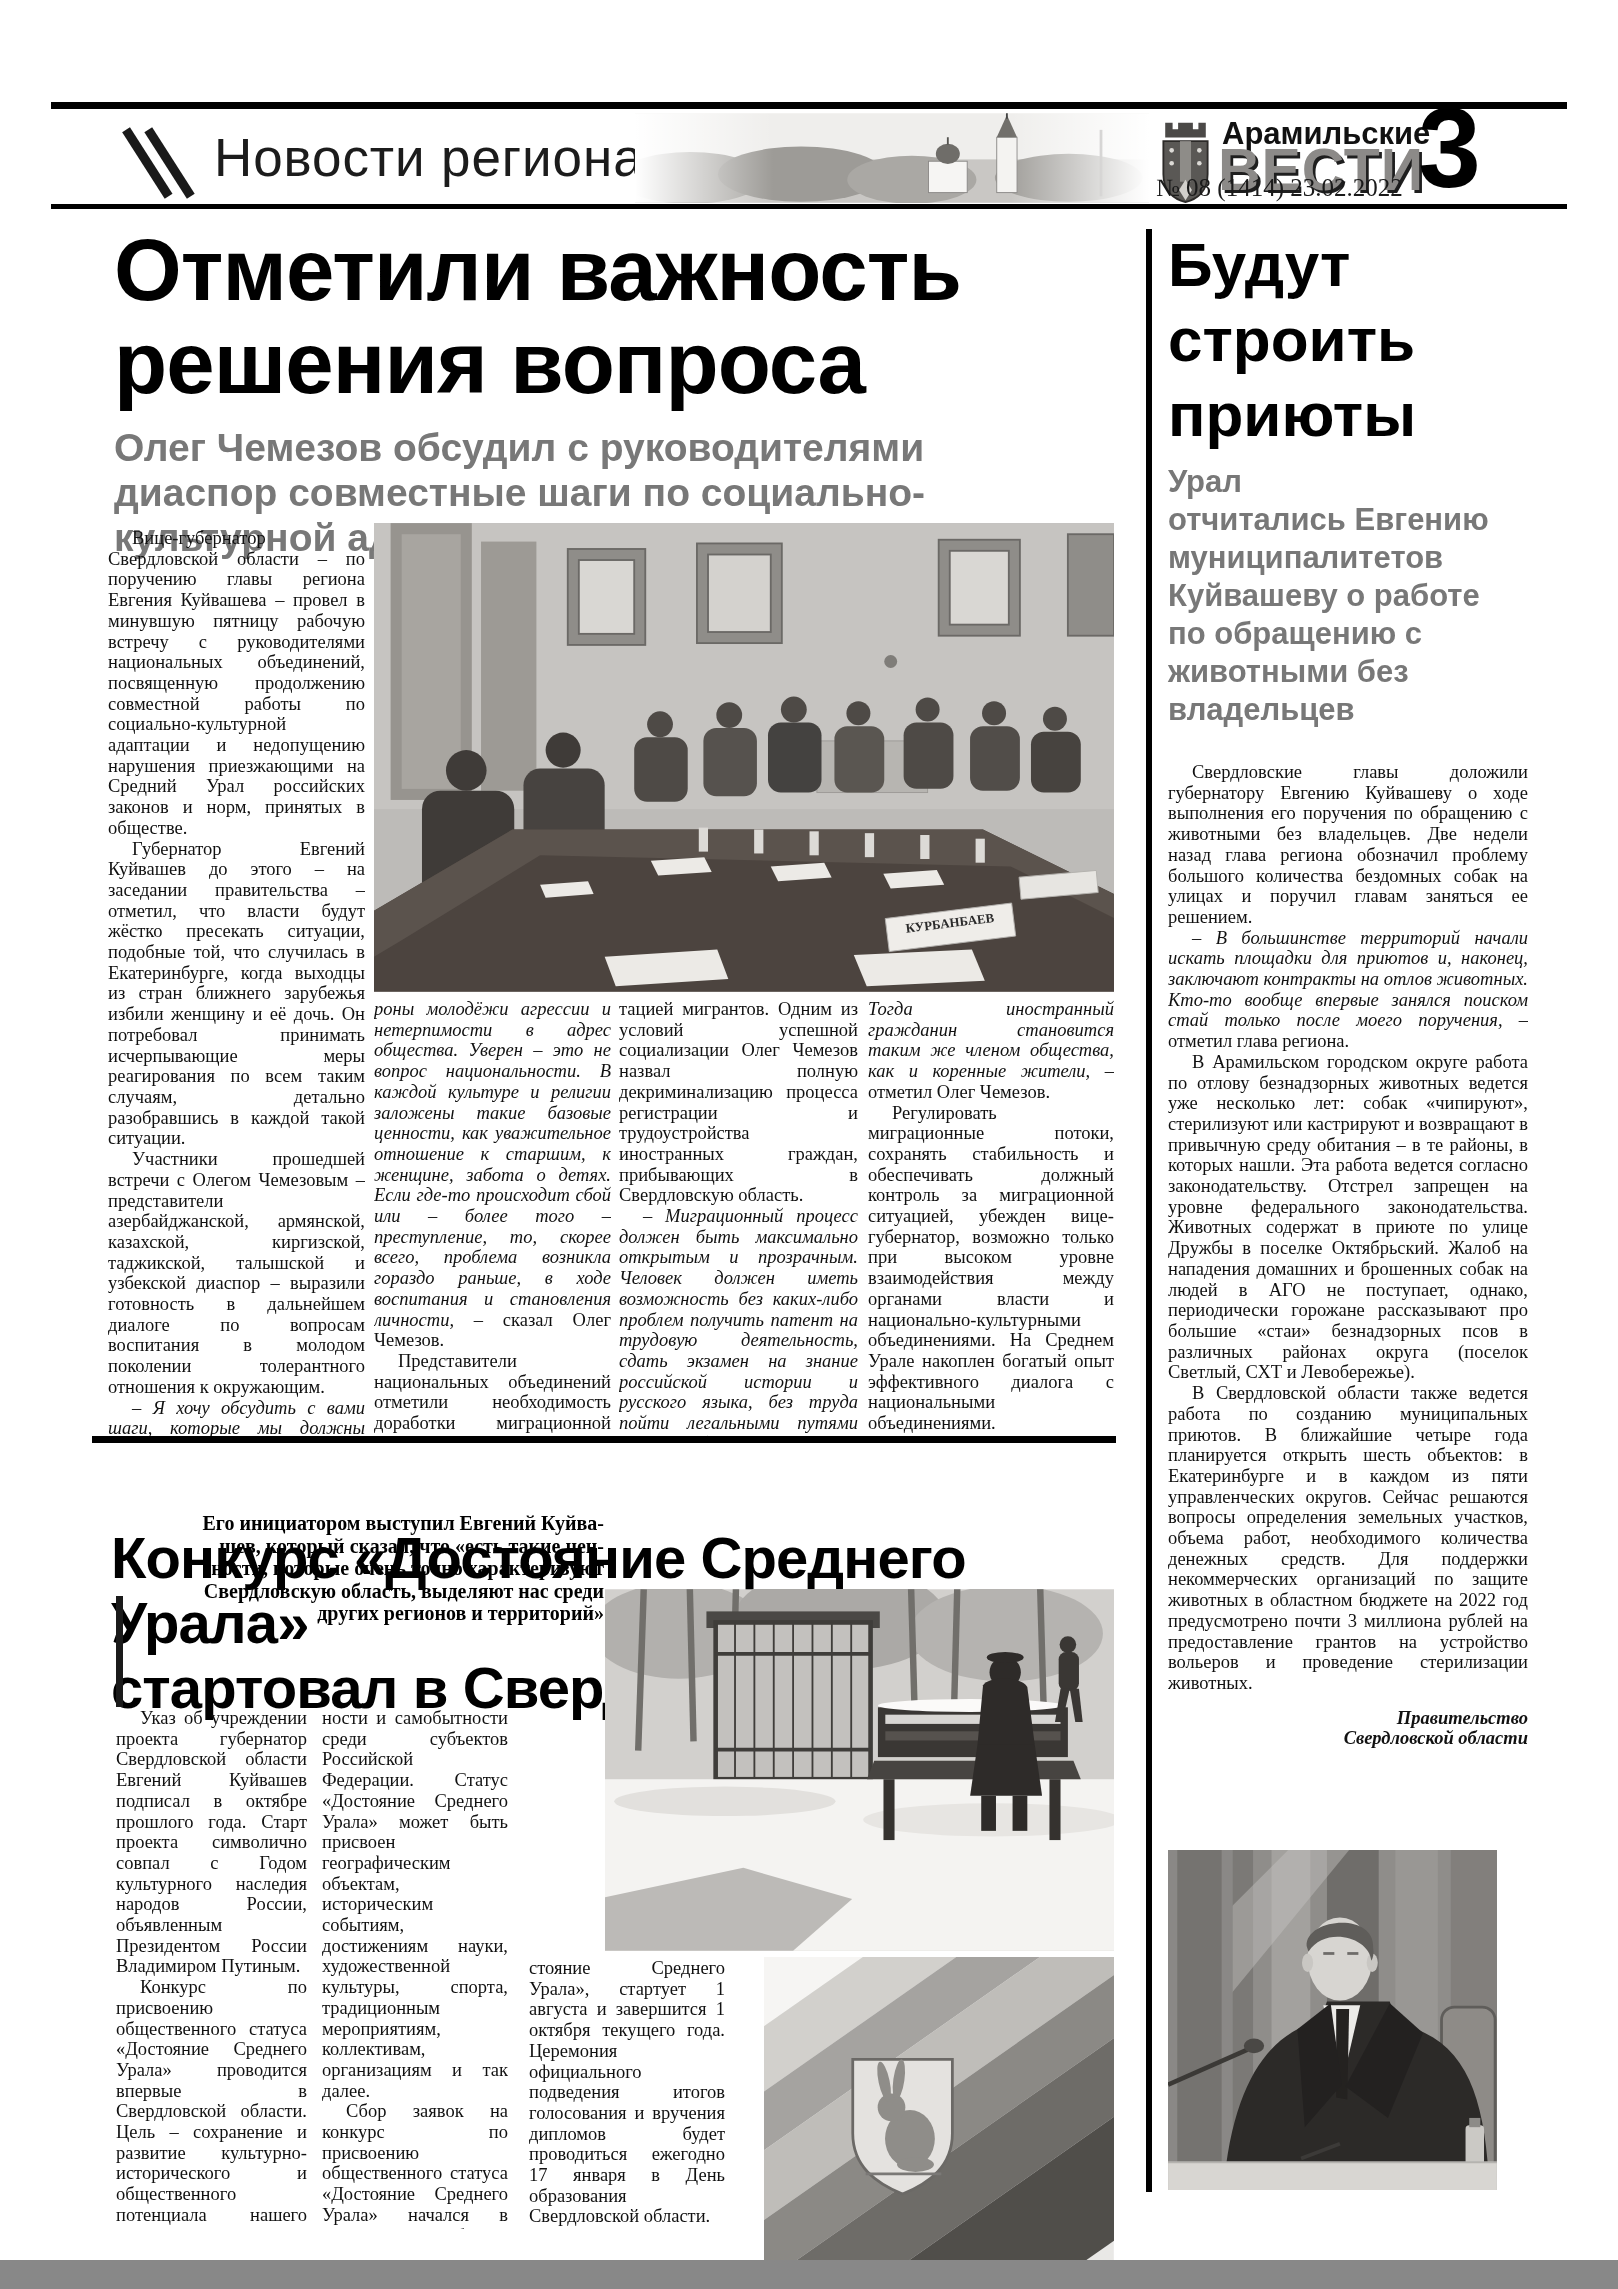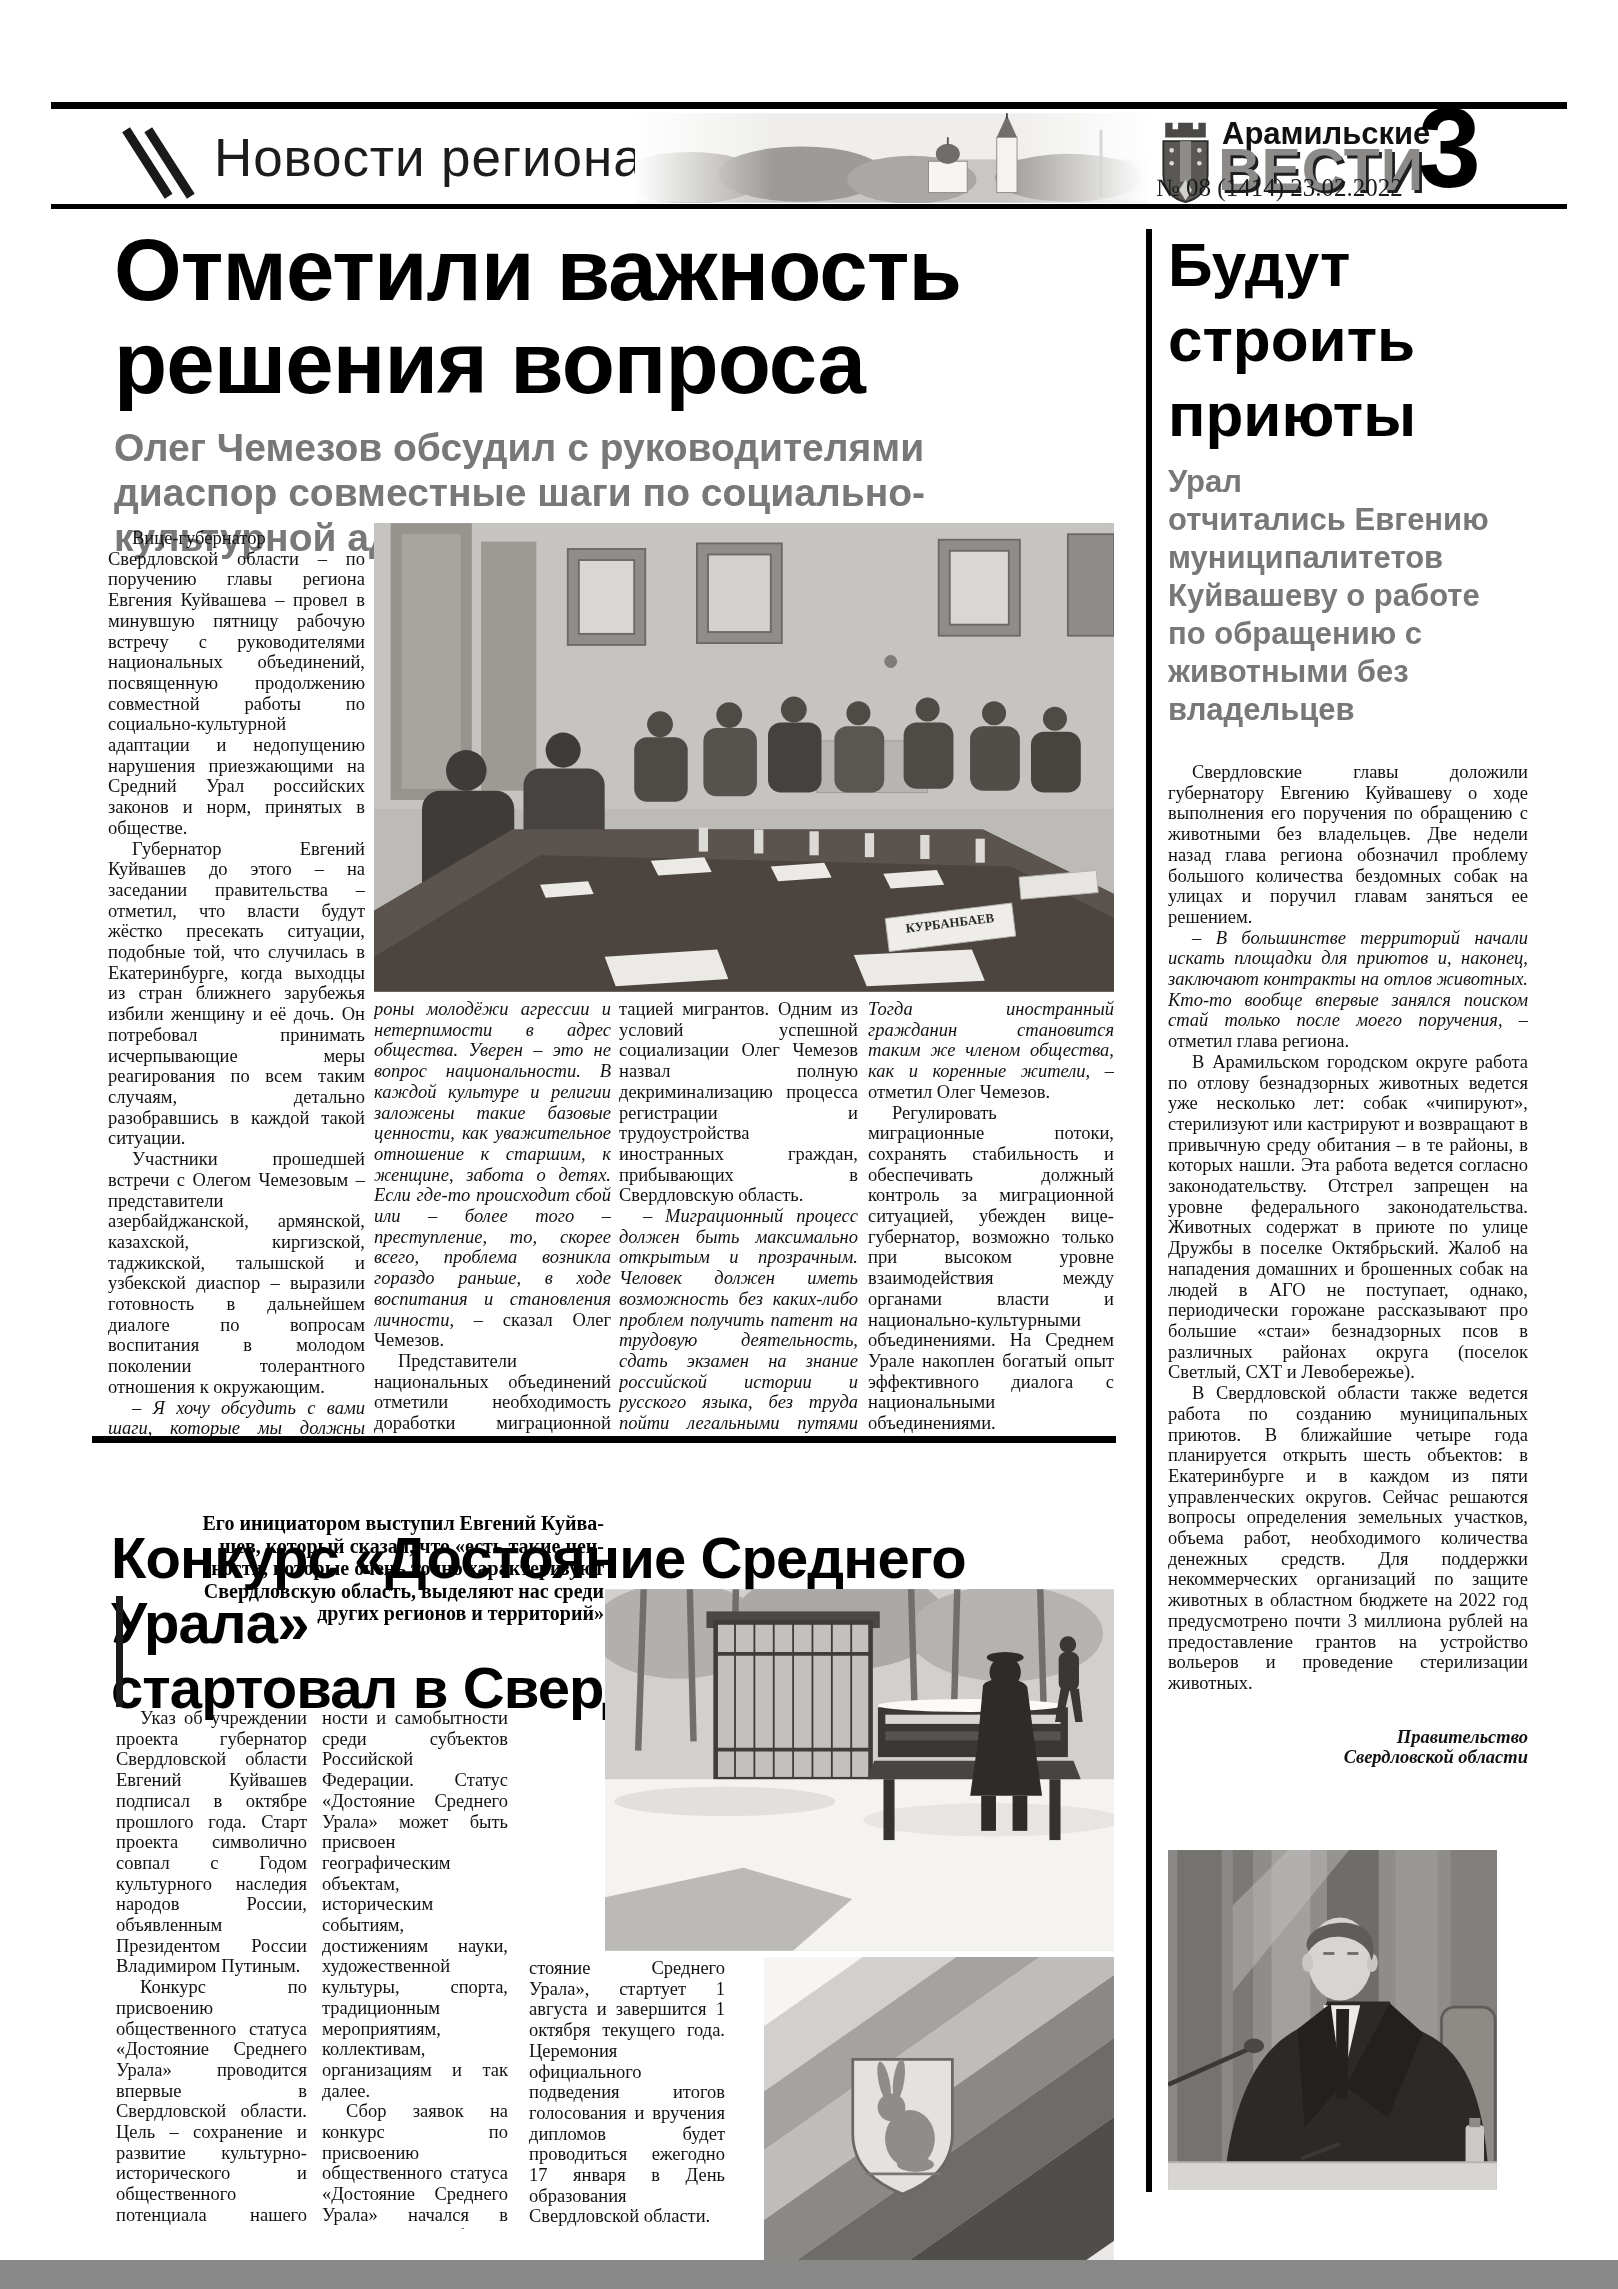--- a/index.html
+++ b/index.html
@@ -18,21 +18,21 @@
   .h1{font-family:"Liberation Sans",sans-serif;font-weight:bold;font-size:87px;line-height:93px;color:#000;letter-spacing:-0.9px;}
   .sub1{font-family:"Liberation Sans",sans-serif;font-weight:bold;font-size:39px;line-height:45px;color:#787878;}
   .h2{font-family:"Liberation Sans",sans-serif;font-weight:bold;font-size:58px;line-height:65px;color:#000;letter-spacing:-0.9px;}
   .h3{font-family:"Liberation Sans",sans-serif;font-weight:bold;font-size:62px;line-height:75px;color:#000;}
   .sub3{font-family:"Liberation Sans",sans-serif;font-weight:bold;font-size:31px;line-height:38px;color:#787878;}
   
   .colbox{font-size:18.5px;line-height:20.7px;text-align:justify;overflow:hidden;}
   .para{margin:0;text-align:justify;}
   .para.ind{text-indent:24px;}
   .s-i{font-style:italic;}
-  .para.sign{font-weight:bold;font-style:italic;text-align:right;margin-top:33px;}
+  .para.sign{font-weight:bold;font-style:italic;text-align:right;margin-top:14px;}
   .pline{display:block;}
   .lead{font-weight:bold;font-size:20px;line-height:22.6px;color:#000;}
   .lead .tline{white-space:nowrap;}
   .tline{display:block;}
 </style>
 </head>
 <body>
 
 <div class="page">
 

